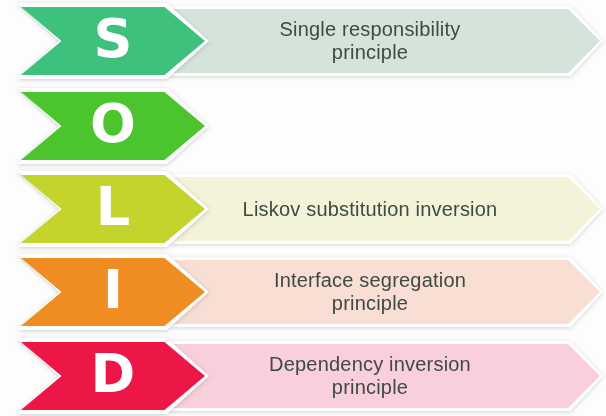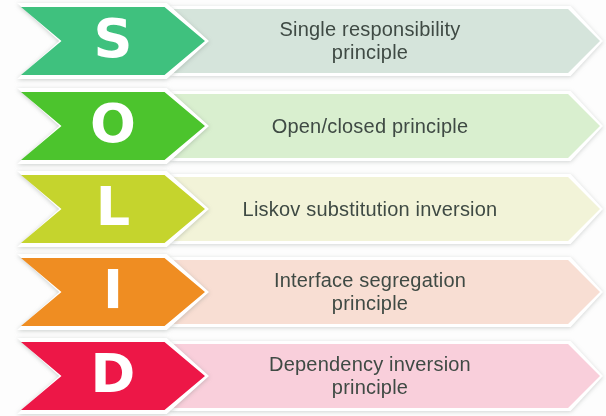--- a/index.html
+++ b/index.html
@@ -72,25 +72,20 @@
 principle</div>
     </div>
     <div class="arrow-wrap">
       <div class="arrow-outline"></div>
       <div class="arrow-fill"></div>
       <div class="arrow-letter">S</div>
     </div>
   </div>
 
   <div class="row" style="--arrow: #4cc42d; --banner: #d9efcf;">
-    <div class="banner-wrap">
-      <div class="banner-outline"></div>
-      <div class="banner-fill"></div>
-      <div class="banner-label">Open/closed principle</div>
-    </div>
     <div class="arrow-wrap">
       <div class="arrow-outline"></div>
       <div class="arrow-fill"></div>
       <div class="arrow-letter">O</div>
     </div>
   </div>
 
   <div class="row" style="--arrow: #c5d42d; --banner: #f2f3d8;">
     <div class="banner-wrap">
       <div class="banner-outline"></div>

